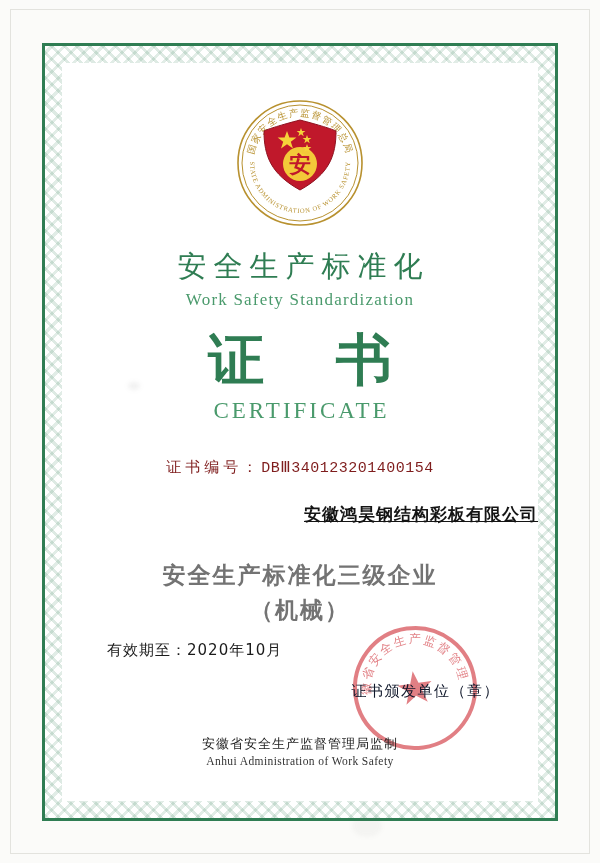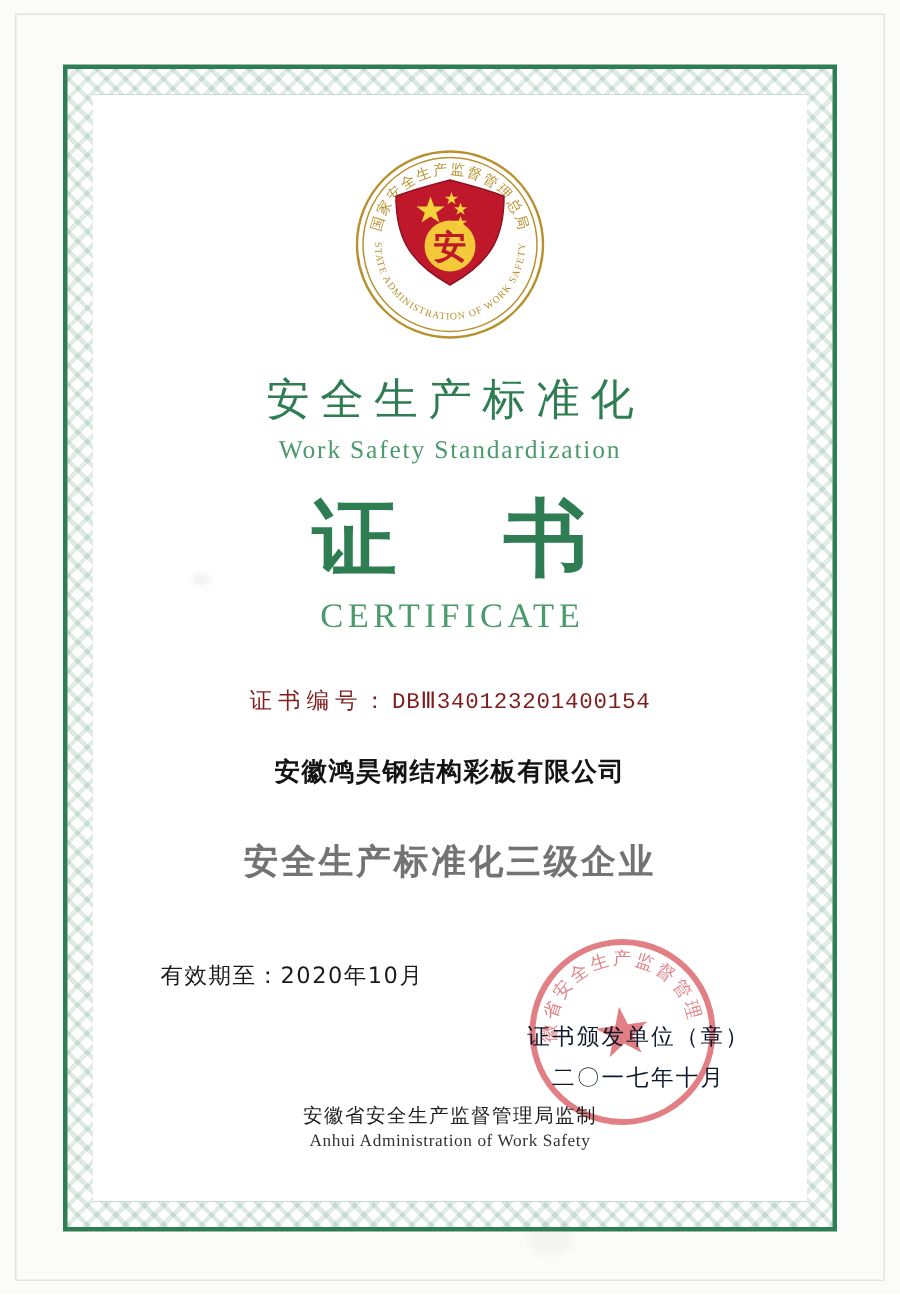--- a/index.html
+++ b/index.html
@@ -156,26 +156,27 @@
     letter-spacing: 1px;
   }
   .field-number .label { letter-spacing: 4px; }
   .field-number .value { letter-spacing: 0.5px; }
 
   .field-company {
     position: absolute;
     left: 0;
     right: 0;
     top: 440px;
-    text-align: center;
+    text-align: right;
     font-family: "DejaVu Sans", sans-serif;
     font-size: 17px;
     font-weight: bold;
     color: #141414;
     letter-spacing: 1px;
+    text-decoration: underline;
   }
 
   .field-grade {
     position: absolute;
     left: 0;
     right: 0;
     top: 495px;
     text-align: center;
     font-family: "DejaVu Sans", sans-serif;
     font-size: 23px;
@@ -306,20 +307,21 @@
     </div>
 
     <div class="field-number">
       <span class="label">证书编号：</span><span class="value">DBⅢ340123201400154</span>
     </div>
 
     <div class="field-company">安徽鸿昊钢结构彩板有限公司</div>
 
     <div class="field-grade">
       <span>安全生产标准化三级企业</span>
+      <span class="line2">（机械）</span>
     </div>
 
     <div class="field-validity">
       <span>有效期至：</span><span>2020年10月</span>
     </div>
 
     <div class="seal">
       <svg viewBox="0 0 130 130" width="130" height="130" xmlns="http://www.w3.org/2000/svg">
         <circle cx="65" cy="65" r="60" fill="none" stroke="#d0323a" stroke-width="4"></circle>
         <defs>
@@ -327,21 +329,20 @@
         </defs>
         <text font-family="DejaVu Sans, sans-serif" font-size="12" fill="#d0323a" letter-spacing="2.2">
           <textPath href="#sealArcTop" startOffset="50%" text-anchor="middle">安徽省安全生产监督管理局</textPath>
         </text>
         <polygon fill="#d0323a" points="65,48 69.2,60.4 82.3,60.4 71.7,68.1 75.8,80.5 65,72.8 54.2,80.5 58.3,68.1 47.7,60.4 60.8,60.4"></polygon>
       </svg>
     </div>
 
     <div class="issuer-block">
       <div>证书颁发单位（章）</div>
-      <div>二〇一七年十月</div>
     </div>
 
     <div class="footer-block">
       <div class="footer-cn">安徽省安全生产监督管理局监制</div>
       <div class="footer-en">Anhui Administration of Work Safety</div>
     </div>
 
   </div>
 
   <div class="smudge smudge-1"></div>

